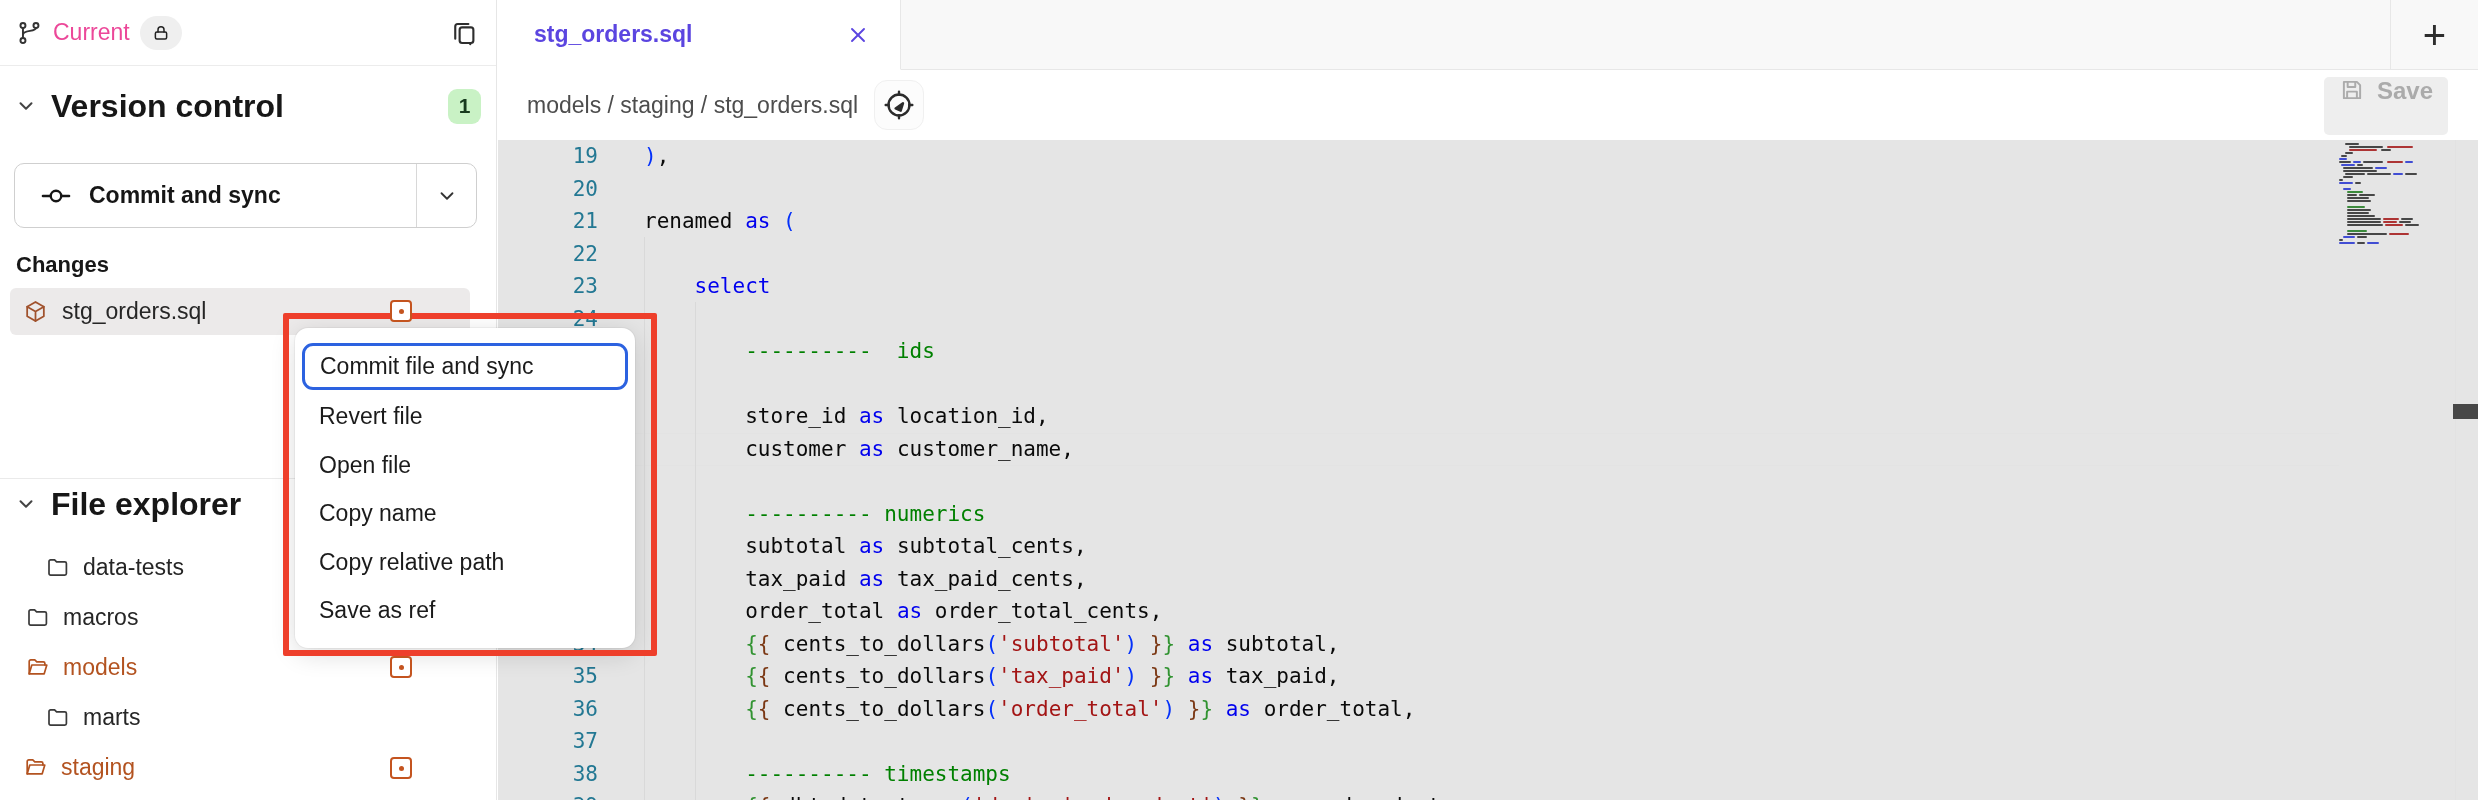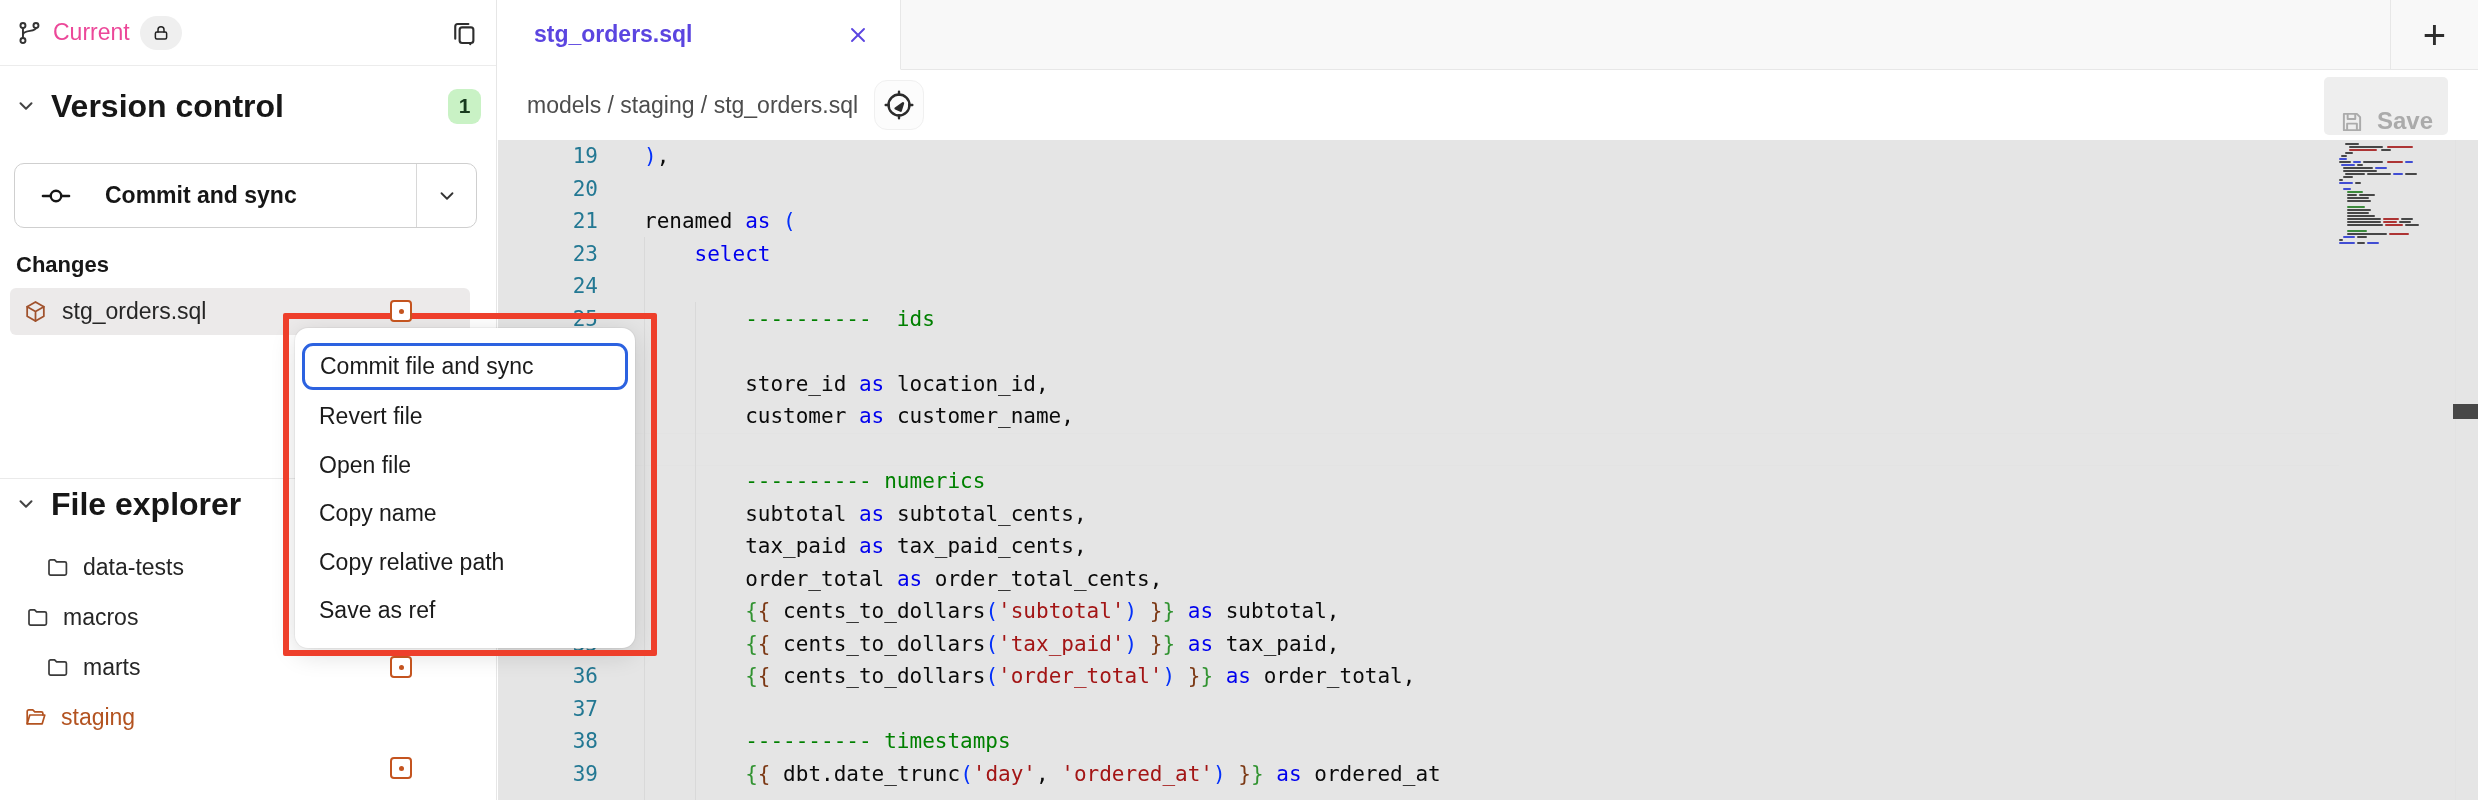--- a/index.html
+++ b/index.html
@@ -19,21 +19,21 @@
 
   .vc-header { position:absolute; left:0; top:84px; width:100%; height:44px;
                display:flex; align-items:center; padding:0 15px; gap:14px; }
   .vc-title, .fe-title { font-size:32px; font-weight:700; color:#171717; }
   .count-badge { margin-left:auto; min-width:33px; height:35px; background:#c9f2c5; color:#173a1e;
                  border-radius:9px; font-size:21px; font-weight:700; display:flex;
                  align-items:center; justify-content:center; padding:0 8px; }
 
   .commit-split { position:absolute; left:14px; top:163px; width:463px; height:65px;
                   border:1px solid #cfcfcf; border-radius:10px; background:#fff; display:flex; }
-  .commit-main { flex:1; display:flex; align-items:center; gap:34px; padding-left:26px;
+  .commit-main { flex:1; display:flex; align-items:center; gap:18px; padding-left:26px;
                  font-size:23px; font-weight:700; color:#161616; cursor:pointer; }
   .commit-caret { width:60px; border-left:1px solid #d8d8d8; display:flex; align-items:center;
                   justify-content:center; cursor:pointer; }
 
   .changes-label { position:absolute; left:16px; top:252px; font-size:22px; font-weight:700; color:#171717; }
   .file-row { position:absolute; left:10px; top:288px; width:460px; height:47px; background:#eceaea;
               border-radius:6px; display:flex; align-items:center; gap:14px; padding-left:13px;
               font-size:23px; color:#262626; cursor:pointer; }
   .mod-badge { position:absolute; width:22px; height:22px; border:2px solid #c4541f; border-radius:4px;
                background:#fff; z-index:60; }
@@ -63,21 +63,21 @@
   .newtab-zone { position:absolute; right:0; top:0; width:88px; height:70px; border-left:1px solid #e7e7e7;
                  display:flex; align-items:center; justify-content:center; cursor:pointer; }
   .newtab-zone .plus { font-size:40px; font-weight:300; color:#2e2e2e; line-height:1; }
 
   .crumbrow { position:absolute; left:0; top:70px; width:100%; height:70px; background:#fff;
               display:flex; align-items:center; }
   .crumb-text { margin-left:29px; font-size:23px; color:#4d4d4d; }
   .compass-pill { margin-left:16px; width:50px; height:50px; background:#fcfcfc; border:1px solid #f0f0f0;
                   border-radius:13px; display:flex; align-items:center; justify-content:center; cursor:pointer; }
   .save-btn { position:absolute; right:30px; top:7px; width:124px; height:58px; background:#eeeeee;
-              border:none; border-radius:5px; display:flex; align-items:flex-end; justify-content:center;
+              border:none; border-radius:5px; display:flex; align-items:flex-start; justify-content:center;
               gap:12px; font-size:24px; font-weight:700; color:#ababab;
               font-family:"Liberation Sans", sans-serif; }
 
   
   .editor { position:absolute; left:0; top:140px; width:100%; height:660px; background:#e5e5e5; overflow:hidden; }
   .code-rows { position:absolute; left:0; top:0; width:100%; }
   .code-row { display:flex; height:32.5px; line-height:32.5px;
               font-family:"DejaVu Sans Mono", monospace; font-size:21px; white-space:pre; }
   .code-row .ln { width:100px; text-align:right; color:#237893; flex:none; }
   .code-row .src { margin-left:46px; color:#000; }
@@ -210,20 +210,29 @@
           <span>data-tests</span>
         </div>
         <div class="tree-row plain" style="padding-left: 26px;">
           <span class="icon">
             <svg width="24" height="24" viewBox="0 0 24 24" fill="none" stroke="#3a3a3a" stroke-width="1.7" stroke-linecap="round" stroke-linejoin="round">
               <path d="M3 18.5V6.5a1.6 1.6 0 0 1 1.6-1.6h4l2 2h8.2a1.6 1.6 0 0 1 1.6 1.6v10a1.6 1.6 0 0 1-1.6 1.6H4.6A1.6 1.6 0 0 1 3 18.5z"></path>
             </svg>
           </span>
           <span>macros</span>
         </div>
+        <div class="tree-row orange" style="padding-left: 26px;">
+          <span class="icon">
+            <svg width="24" height="24" viewBox="0 0 24 24" fill="none" stroke="#b35320" stroke-width="1.7" stroke-linecap="round" stroke-linejoin="round">
+              <path d="M3.2 18.8L5.8 10h15l-2.6 8.8z"></path>
+              <path d="M3.2 18.8V6.5a1.6 1.6 0 0 1 1.6-1.6h4l2 2h6.5a1.6 1.6 0 0 1 1.6 1.6V10"></path>
+            </svg>
+          </span>
+          <span>models</span>
+        </div>
         <div class="tree-row plain" style="padding-left: 46px;">
           <span class="icon">
             <svg width="24" height="24" viewBox="0 0 24 24" fill="none" stroke="#3a3a3a" stroke-width="1.7" stroke-linecap="round" stroke-linejoin="round">
               <path d="M3 18.5V6.5a1.6 1.6 0 0 1 1.6-1.6h4l2 2h8.2a1.6 1.6 0 0 1 1.6 1.6v10a1.6 1.6 0 0 1-1.6 1.6H4.6A1.6 1.6 0 0 1 3 18.5z"></path>
             </svg>
           </span>
           <span>marts</span>
         </div>
         <div class="tree-row orange" style="padding-left: 24px;">
           <span class="icon">
@@ -279,20 +288,21 @@
     </div>
 
     <div class="editor">
       <div class="cur-line"></div>
       <div class="guide1"></div>
       <div class="guide2"></div>
       <div class="code-rows" id="code-rows">
           <div class="code-row"><span class="ln">19</span><span class="src"><span class="tok-par">)</span><span class="tok-tx">,</span></span></div>
           <div class="code-row"><span class="ln">20</span><span class="src"></span></div>
           <div class="code-row"><span class="ln">21</span><span class="src"><span class="tok-tx">renamed </span><span class="tok-kw">as</span><span class="tok-tx"> </span><span class="tok-par">(</span></span></div>
+          <div class="code-row"><span class="ln">22</span><span class="src"></span></div>
           <div class="code-row"><span class="ln">23</span><span class="src"><span class="tok-tx">    </span><span class="tok-kw">select</span></span></div>
           <div class="code-row"><span class="ln">24</span><span class="src"></span></div>
           <div class="code-row"><span class="ln">25</span><span class="src"><span class="tok-tx">        </span><span class="tok-cm">----------  ids</span></span></div>
           <div class="code-row"><span class="ln">26</span></div>
           <div class="code-row"><span class="ln">27</span><span class="src"><span class="tok-tx">        store_id </span><span class="tok-kw">as</span><span class="tok-tx"> location_id,</span></span></div>
           <div class="code-row"><span class="ln">28</span><span class="src"><span class="tok-tx">        customer </span><span class="tok-kw">as</span><span class="tok-tx"> customer_name,</span></span></div>
           <div class="code-row"><span class="ln">29</span><span class="src"></span></div>
           <div class="code-row"><span class="ln">30</span><span class="src"><span class="tok-tx">        </span><span class="tok-cm">---------- numerics</span></span></div>
           <div class="code-row"><span class="ln">31</span><span class="src"><span class="tok-tx">        subtotal </span><span class="tok-kw">as</span><span class="tok-tx"> subtotal_cents,</span></span></div>
           <div class="code-row"><span class="ln">32</span><span class="src"><span class="tok-tx">        tax_paid </span><span class="tok-kw">as</span><span class="tok-tx"> tax_paid_cents,</span></span></div>

